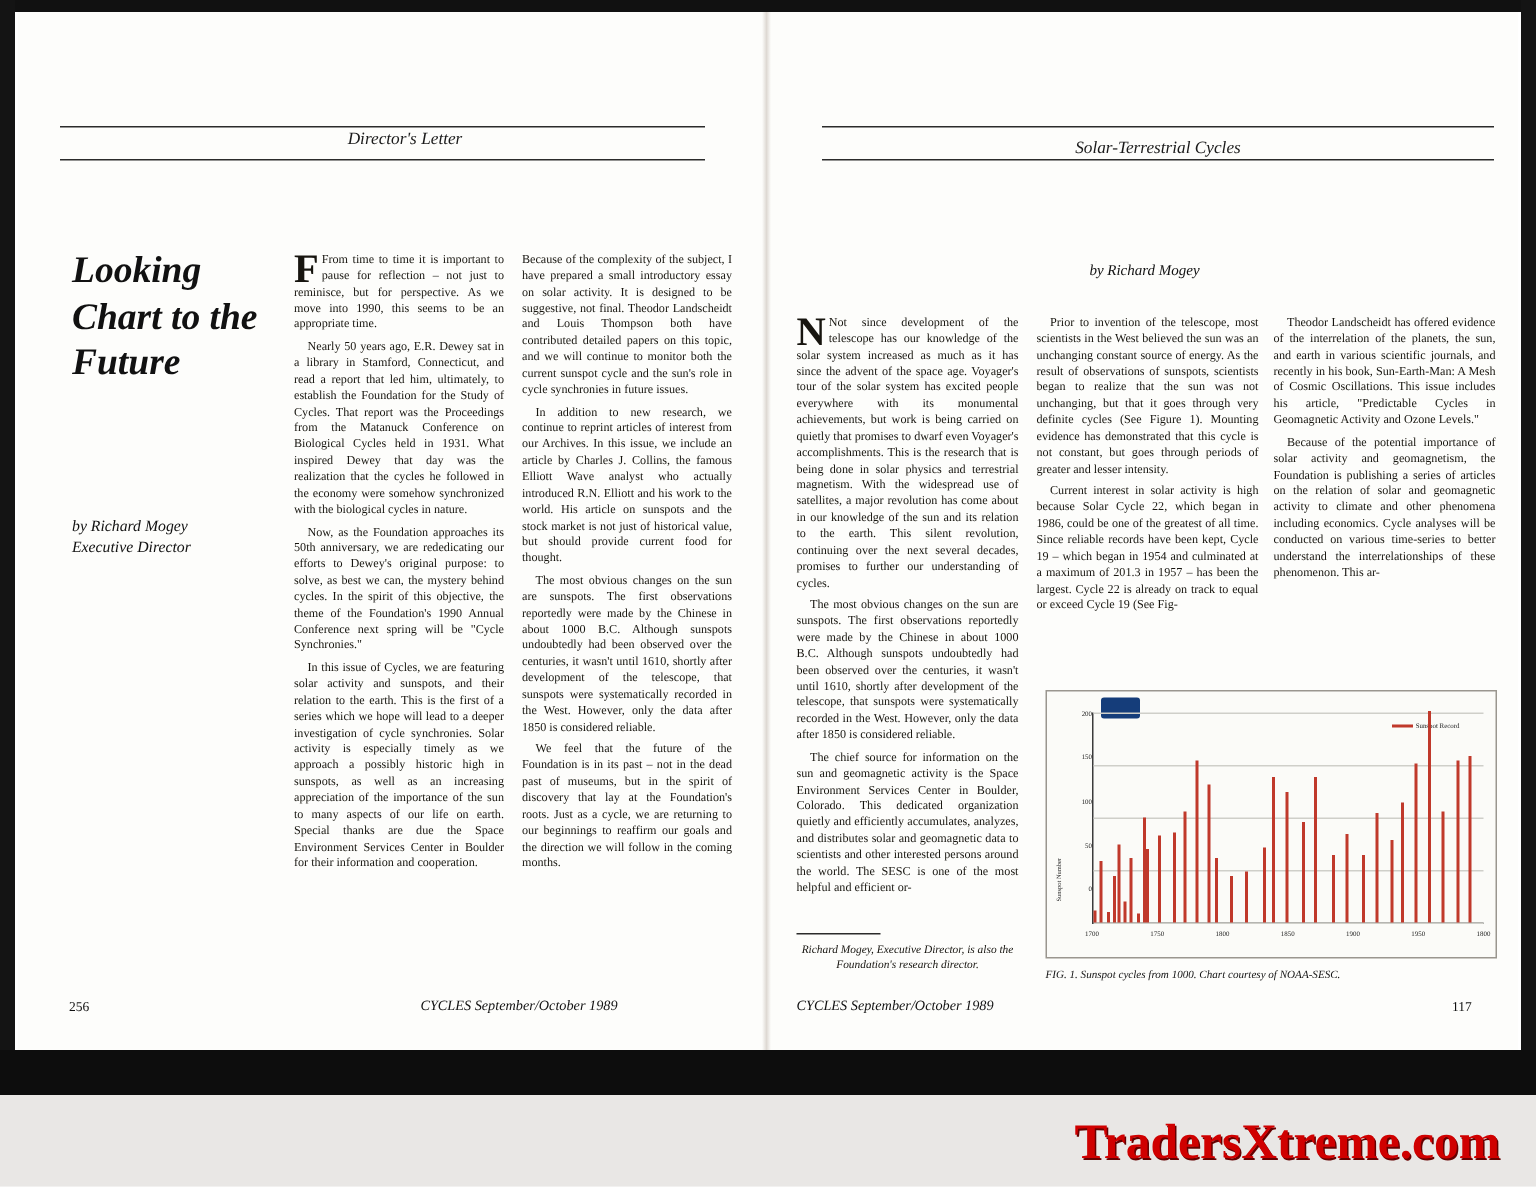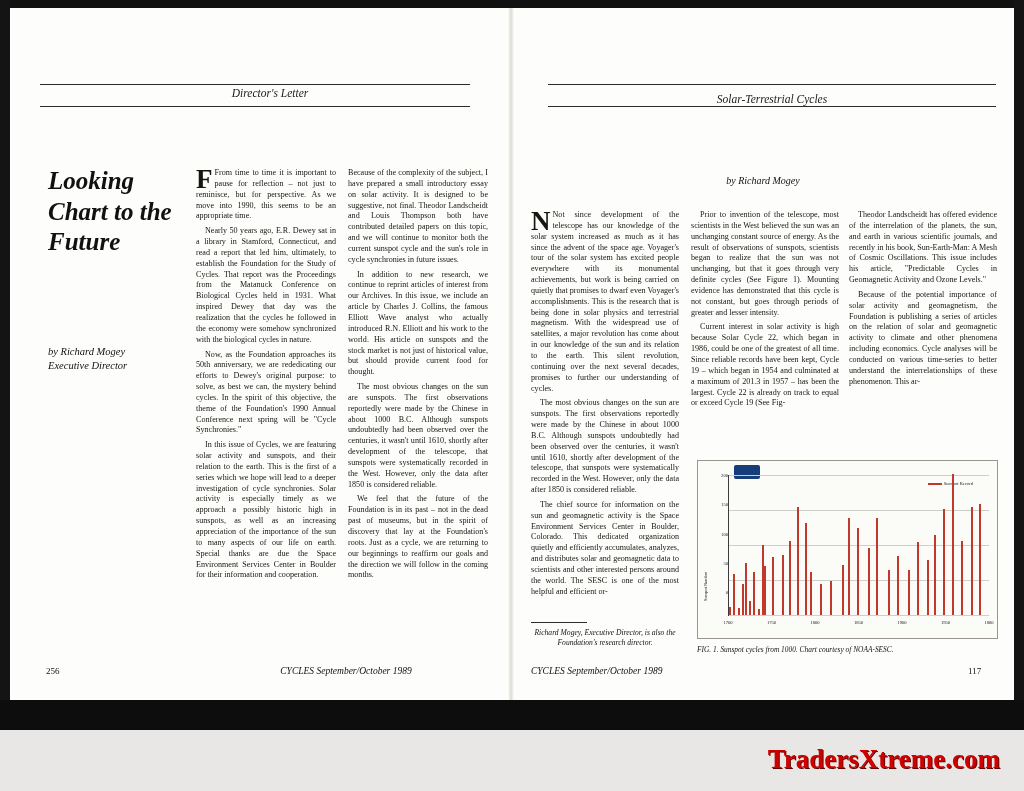--- a/index.html
+++ b/index.html
@@ -40,21 +40,21 @@
   .wm-dlsub{
     position:absolute;left:200px;top:375px;
     font-family:"Liberation Sans", sans-serif;
     font-size:34px;font-weight:bold;color:#1a1a1a;
     letter-spacing:1px;
     text-shadow:1px 1px 0 #fff;
   }
   .wm-traders{
     position:absolute;right:24px;top:744px;
     font-family:"Liberation Serif", serif;
-    font-size:27px;font-weight:bold;color:#d00000;
+    font-size:33px;font-weight:bold;color:#d00000;
     text-shadow:1px 1px 0 #600;
   }
 
   
   .runhead{
     position:absolute;
     font-style:italic;font-size:11.5px;color:#1a1a1a;
     text-align:center;
   }
   .rule{position:absolute;background:#2b2b2b;height:1px;}

